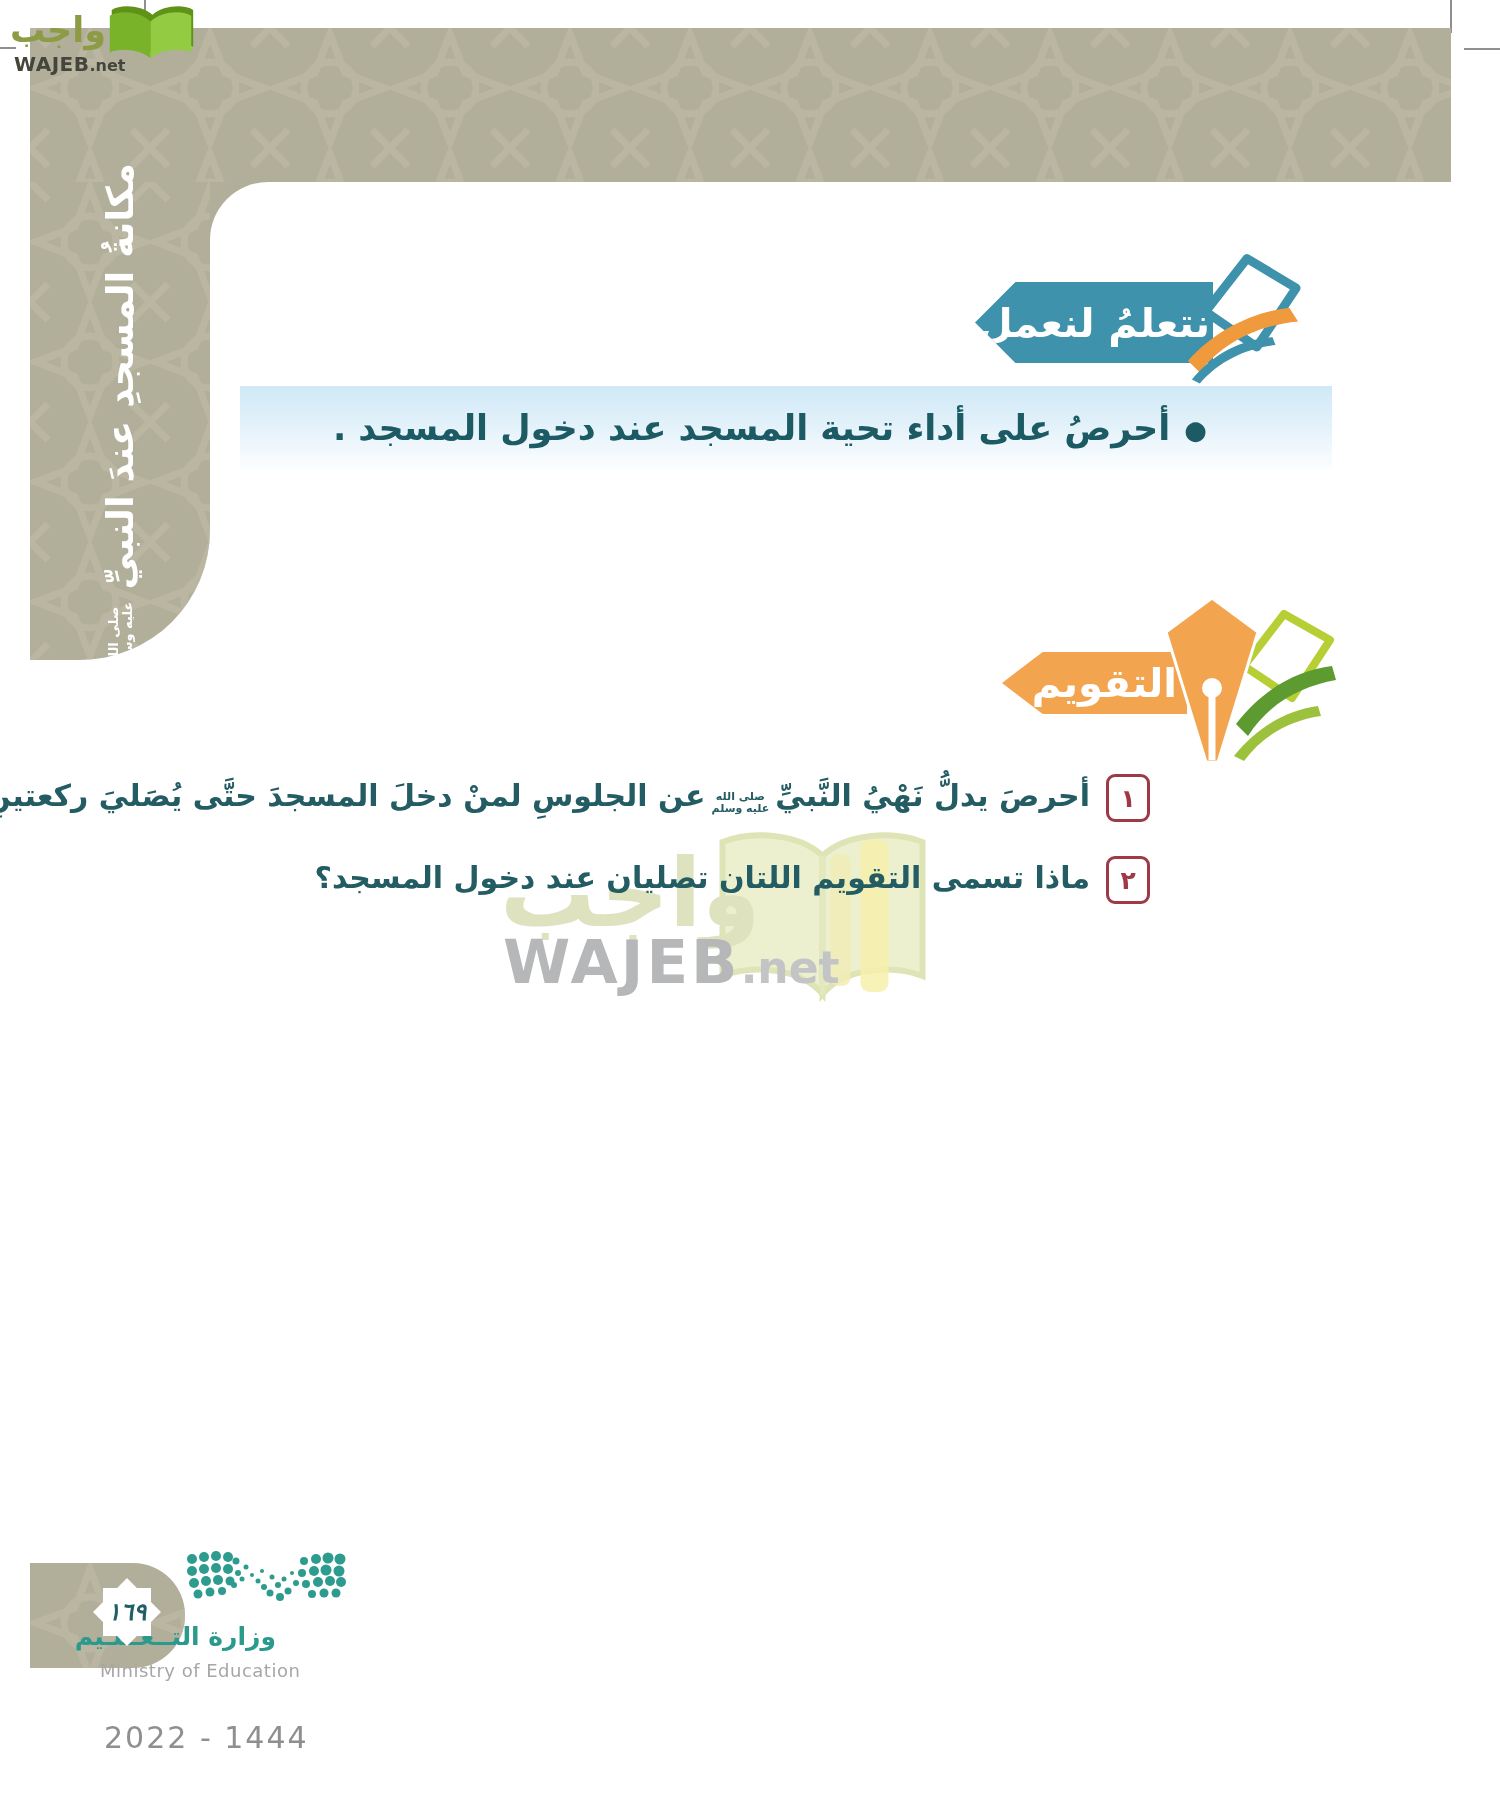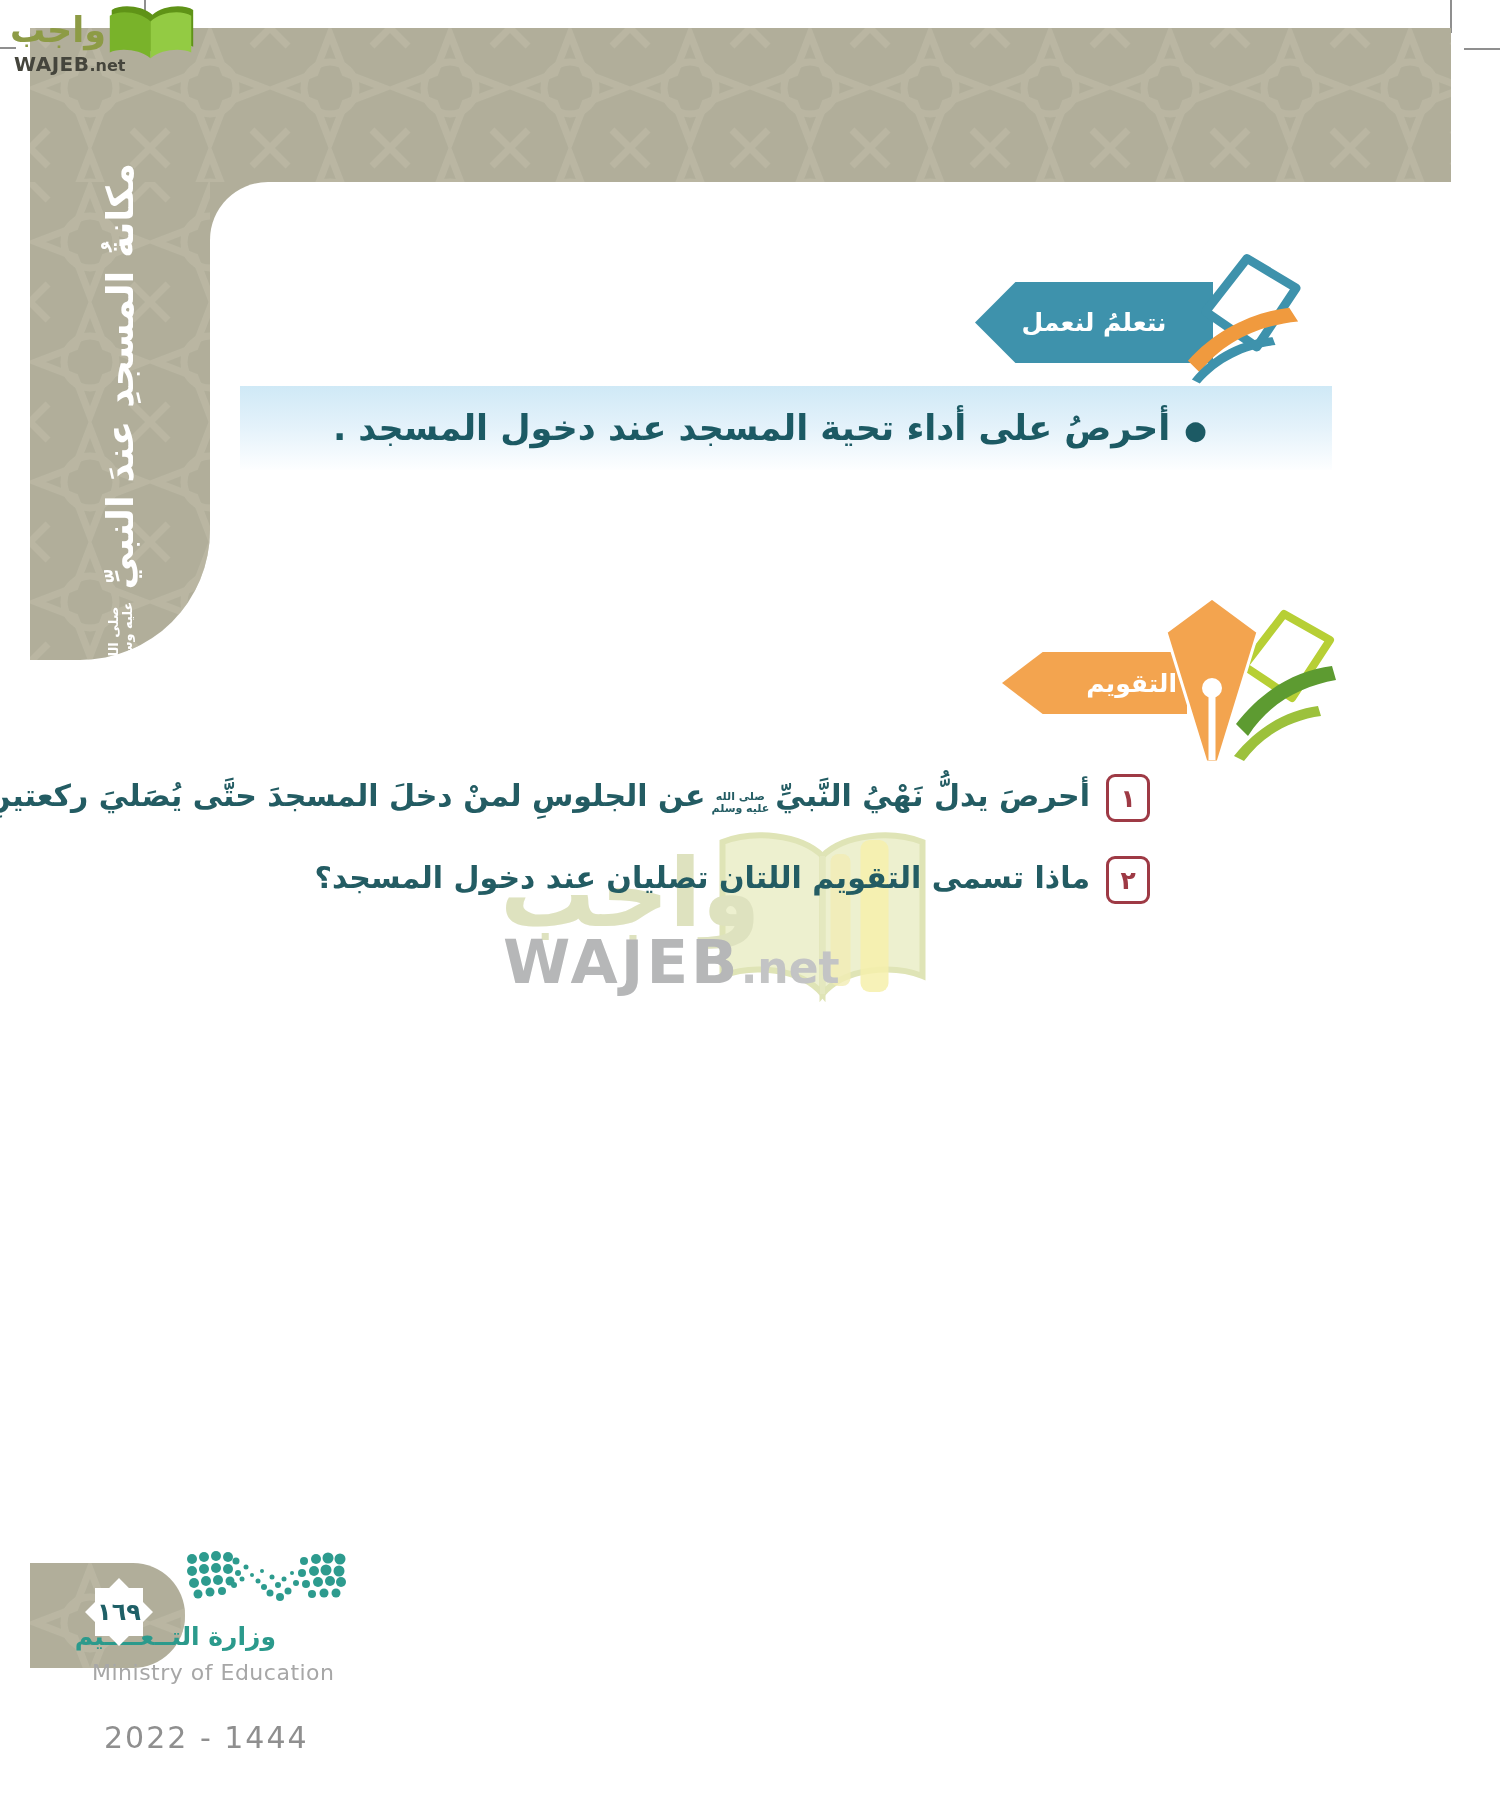--- a/index.html
+++ b/index.html
@@ -34,21 +34,21 @@
   #wajeb-logo .latin{position:absolute;left:6px;top:46px;color:#45453c;}
   #wajeb-logo .latin b{font-size:20px;letter-spacing:.5px;}
   #wajeb-logo .latin span{font-size:16px;font-weight:bold;}
   #wajeb-book{position:absolute;left:96px;top:0px;}
   
   #learn-banner{
     left:975px;top:282px;width:238px;height:81px;background:#3e92ac;z-index:2;
     clip-path:polygon(0 50%,17% 0,100% 0,100% 100%,17% 100%);
     display:flex;align-items:center;justify-content:center;
   }
-  .banner-label{color:#fff;font-size:25px;font-weight:bold;direction:rtl;white-space:nowrap;}
+  .banner-label{color:#fff;font-size:40px;font-weight:bold;direction:rtl;white-space:nowrap;}
   #learn-icon{left:1186px;top:250px;z-index:3;}
   
   #action-band{
     left:240px;top:386px;width:1092px;height:84px;z-index:1;
     background:linear-gradient(180deg,#cfe9f6 0%,#e2f1fa 45%,#fdfeff 100%);
   }
   #action-line{
     position:absolute;right:125px;top:0;height:84px;line-height:84px;
     direction:rtl;white-space:nowrap;color:#1c5a64;font-size:35px;font-weight:bold;
   }
@@ -72,26 +72,26 @@
   .q-text{color:#235c63;font-size:30px;font-weight:bold;line-height:56px;white-space:nowrap;direction:rtl;}
   
   #watermark{left:495px;top:826px;width:440px;height:185px;z-index:1;}
   #watermark .wm-ar{position:absolute;left:5px;top:12px;font-size:95px;font-weight:bold;color:#dee2bf;direction:rtl;}
   #watermark .wm-latin{position:absolute;left:8px;top:100px;}
   #watermark .wm-latin b{font-size:61px;color:#b6b7b8;letter-spacing:3px;}
   #watermark .wm-latin span{font-size:44px;font-weight:bold;color:#c3c4c5;}
   #wm-book{position:absolute;right:0;top:0;}
   
   #page-tab{left:30px;top:1563px;width:155px;height:105px;border-radius:0 52px 52px 0;}
-  #star-wrap{left:84px;top:1577px;width:70px;height:70px;z-index:2;}
+  #star-wrap{left:92px;top:1577px;width:70px;height:70px;z-index:2;font-style:italic;}
   #page-number{position:absolute;left:0;top:0;width:70px;height:70px;display:flex;align-items:center;justify-content:center;
     color:#1f6067;font-size:24px;font-weight:bold;}
   #moe-dots{left:183px;top:1549px;}
   #moe-ar{left:104px;top:1622px;width:172px;font-size:25px;font-weight:bold;color:#2b9a8c;direction:rtl;white-space:nowrap;}
-  #moe-en{left:92px;top:1660px;font-size:22px;color:#a7a7a7;letter-spacing:.5px;white-space:nowrap;}
+  #moe-en{left:100px;top:1660px;font-size:18px;color:#a7a7a7;letter-spacing:.5px;white-space:nowrap;}
   #moe-years{left:104px;top:1680px;font-size:30px;color:#8f8f8f;letter-spacing:2px;white-space:nowrap;margin-top:40px;}
 </style>
 </head>
 <body>
 
 <div class="crop" style="left:144px;top:0;width:2px;height:14px;"></div>
 <div class="crop" style="left:0;top:47px;width:16px;height:2px;"></div>
 <div class="crop" style="left:1450px;top:0;width:2px;height:33px;"></div>
 <div class="crop" style="left:1464px;top:48px;width:36px;height:2px;"></div>
 

